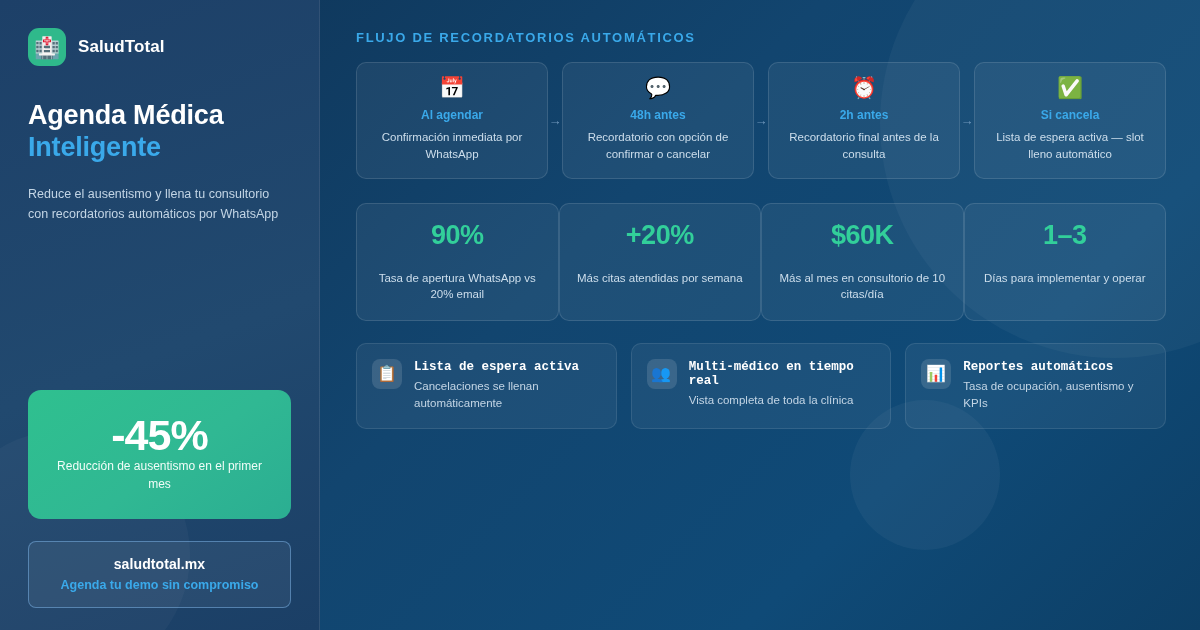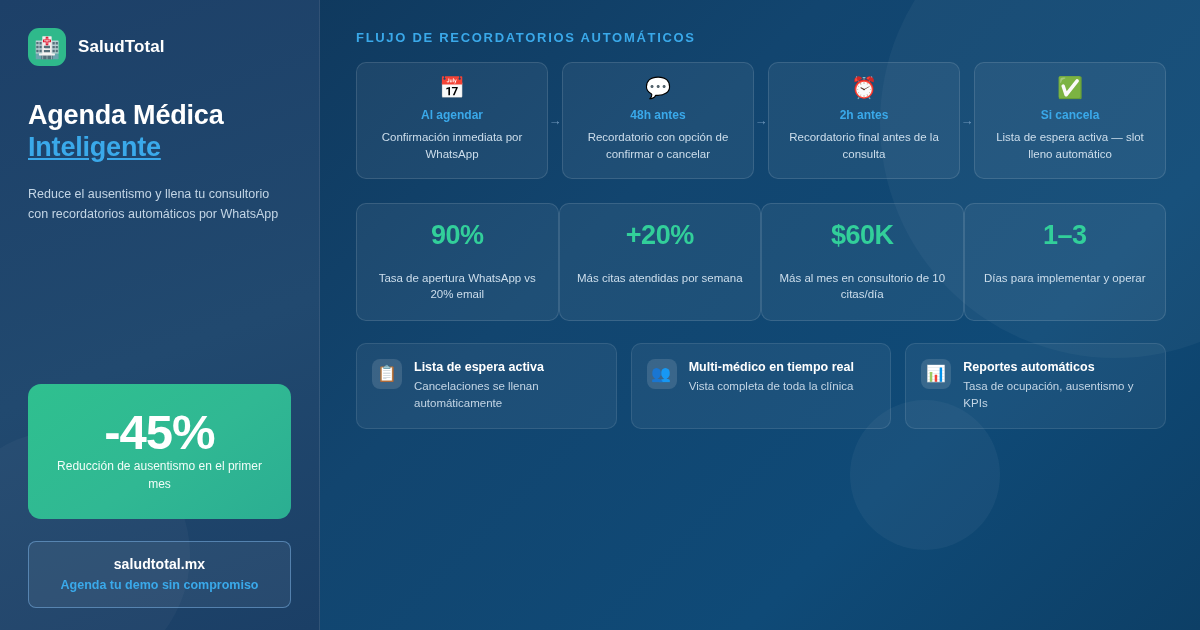--- a/index.html
+++ b/index.html
@@ -97,21 +97,20 @@
   .headline {
     font-size: 27px;
     font-weight: bold;
     line-height: 1.18;
     color: #ffffff;
     letter-spacing: -0.2px;
   }
   .headline-accent {
     display: block;
     color: #3aa9ea;
-    text-decoration: underline;
   }
 
   .subcopy {
     margin-top: 20px;
     font-size: 12.5px;
     line-height: 1.65;
     color: #c3d5e5;
     max-width: 270px;
   }
 
@@ -120,21 +119,21 @@
   .highlight-card {
     position: relative;
     z-index: 2;
     background: linear-gradient(145deg, #2fc08f 0%, #30b893 55%, #2bae92 100%);
     border-radius: 13px;
     padding: 24px 18px 26px 18px;
     text-align: center;
     margin-bottom: 22px;
   }
   .highlight-value {
-    font-size: 49px;
+    font-size: 43px;
     font-weight: bold;
     line-height: 1;
     color: #ffffff;
     letter-spacing: -1px;
   }
   .highlight-label {
     font-size: 12px;
     line-height: 1.5;
     color: #f0fdf8;
   }
@@ -280,20 +279,21 @@
     justify-content: center;
     font-size: 16px;
     line-height: 1;
   }
   .feature-text { padding-top: 1px; }
   .feature-title {
     font-size: 12.5px;
     font-weight: bold;
     color: #ffffff;
     margin-bottom: 4px;
+    font-family: Liberation Mono, monospace;
   }
   .feature-desc {
     font-size: 11.5px;
     line-height: 1.45;
     color: #c3d5e5;
   }
 </style>
 </head>
 <body>
 

